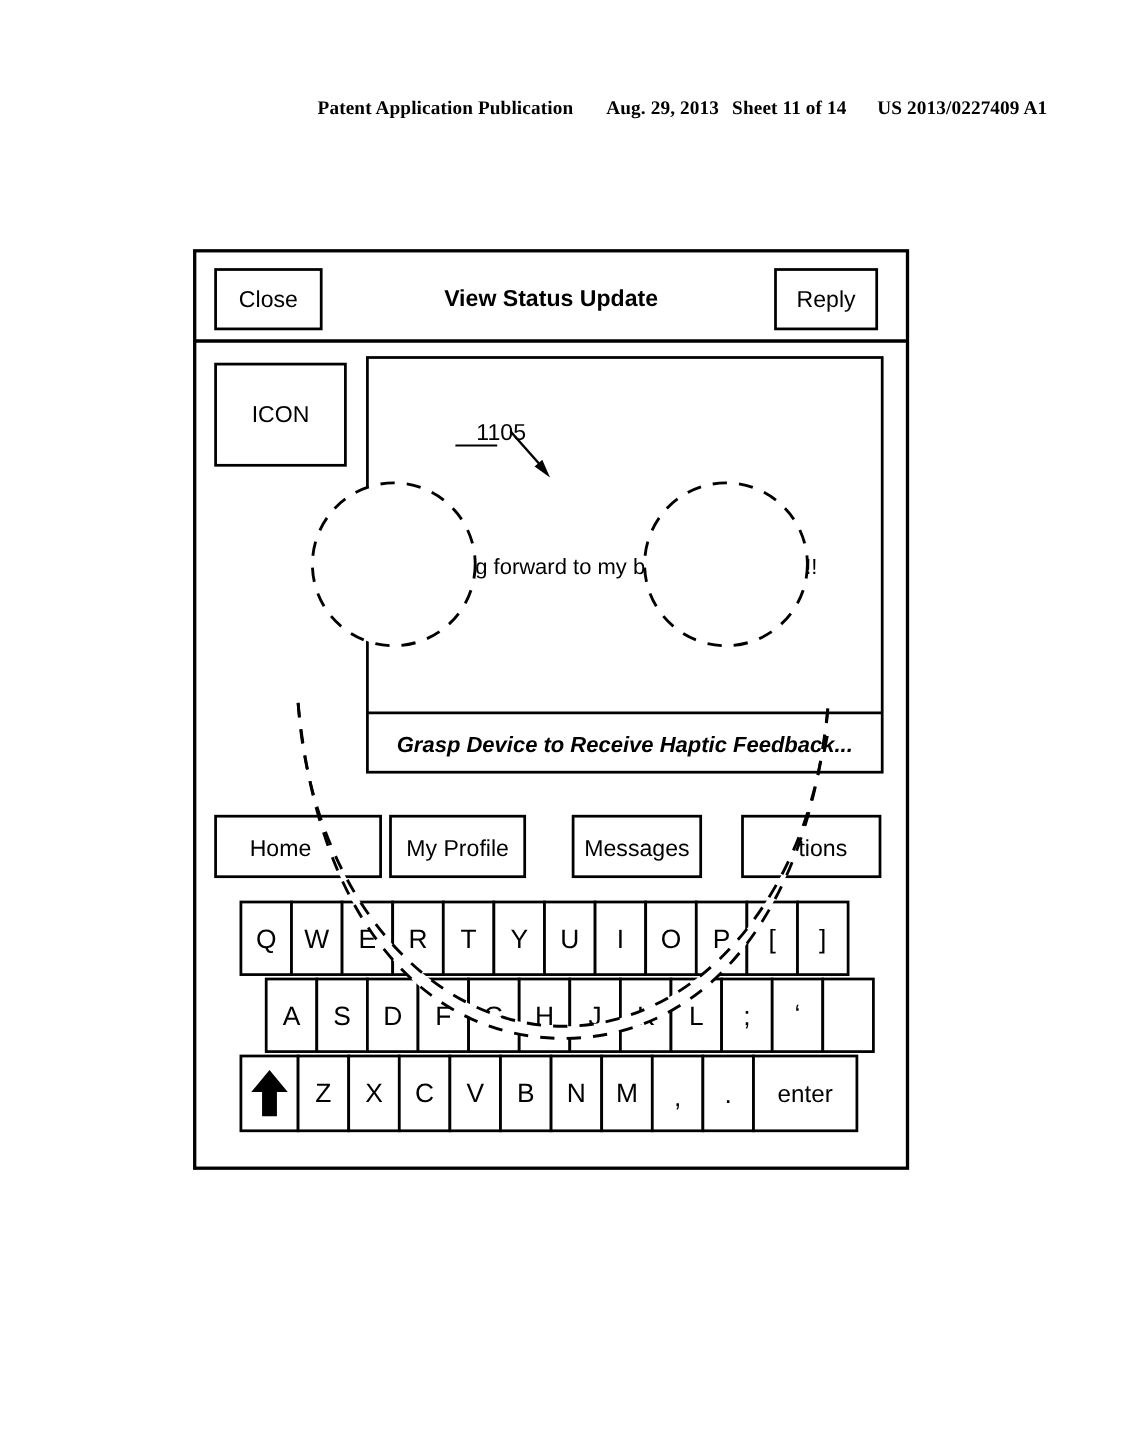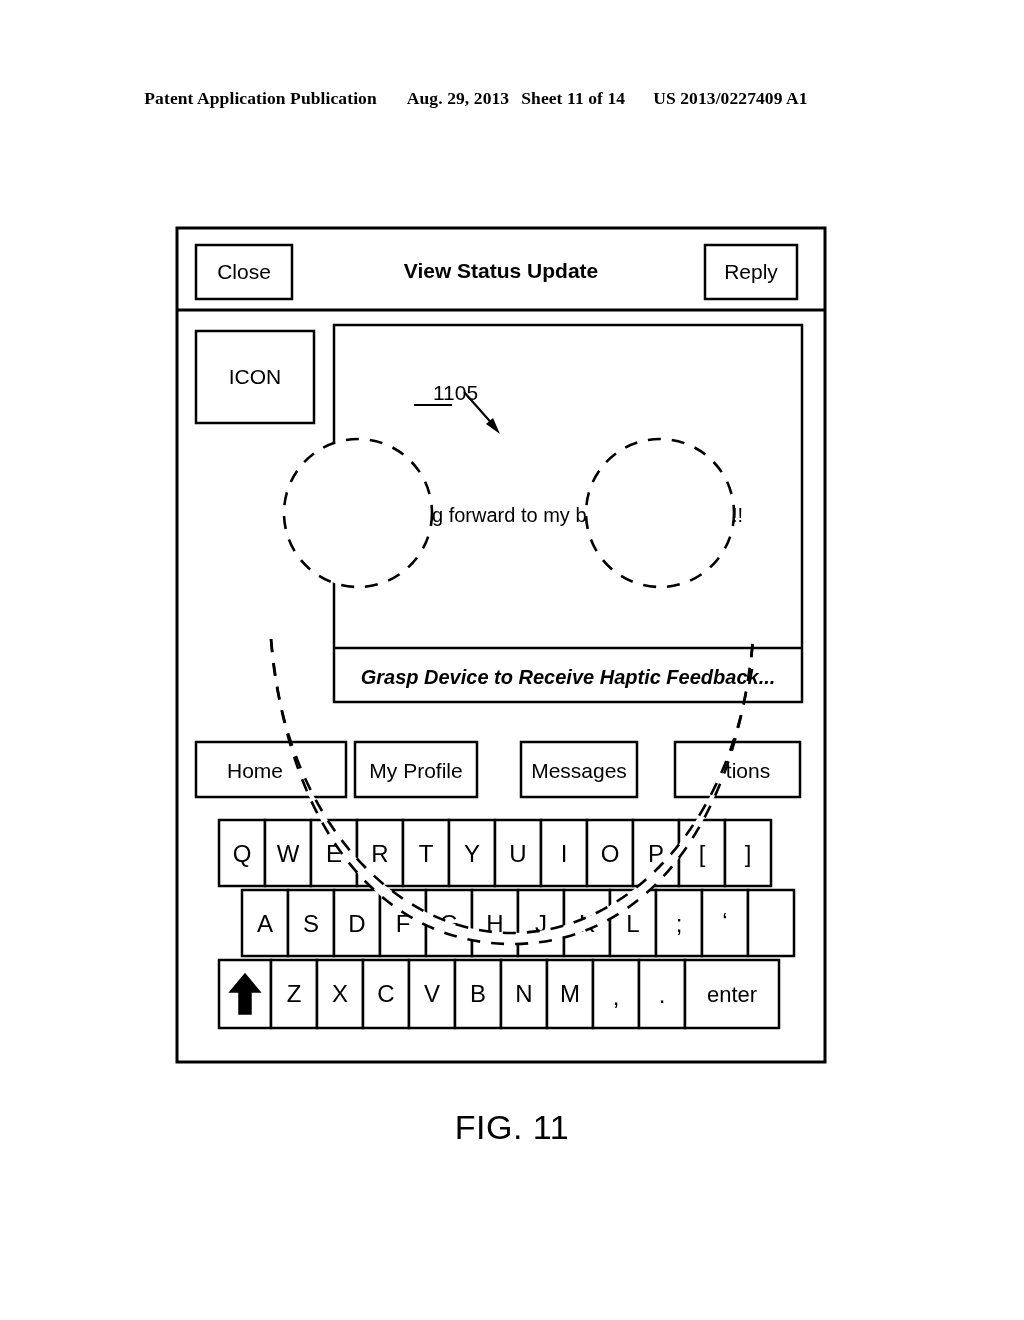--- a/index.html
+++ b/index.html
@@ -18,21 +18,21 @@
   #page {
     position: relative;
     width: 1024px;
     height: 1320px;
   }
   .pub-header {
     position: absolute;
     top: 88px;
     left: 0;
     width: 952px;
-    text-align: center;
+    text-align: right;
     font-family: "Liberation Serif", serif;
     font-weight: bold;
     font-size: 17.5px;
     letter-spacing: 0.1px;
     white-space: nowrap;
   }
   .pub-header span { display: inline-block; }
   .gap-a { width: 30px; }
   .gap-b { width: 12px; }
   .gap-c { width: 28px; }
@@ -237,14 +237,13 @@
     </g>
 
     <g fill="none" stroke="#000000" stroke-width="2.6">
       <circle cx="358" cy="513" r="74" stroke-dasharray="13 11"></circle>
       <circle cx="660" cy="513" r="74" stroke-dasharray="13 11"></circle>
       <path d="M 271,639 C 283,812 390,933 512,933 C 634,933 741,812 753,639" stroke-dasharray="13 11"></path>
       <path d="M 271,639 C 289,836 386,944 512,944 C 638,944 735,836 753,639" stroke-dasharray="13 11"></path>
     </g>
   </svg>
 
-  <div class="fig-caption">FIG. 11</div>
 </div>
 
 </body></html>

